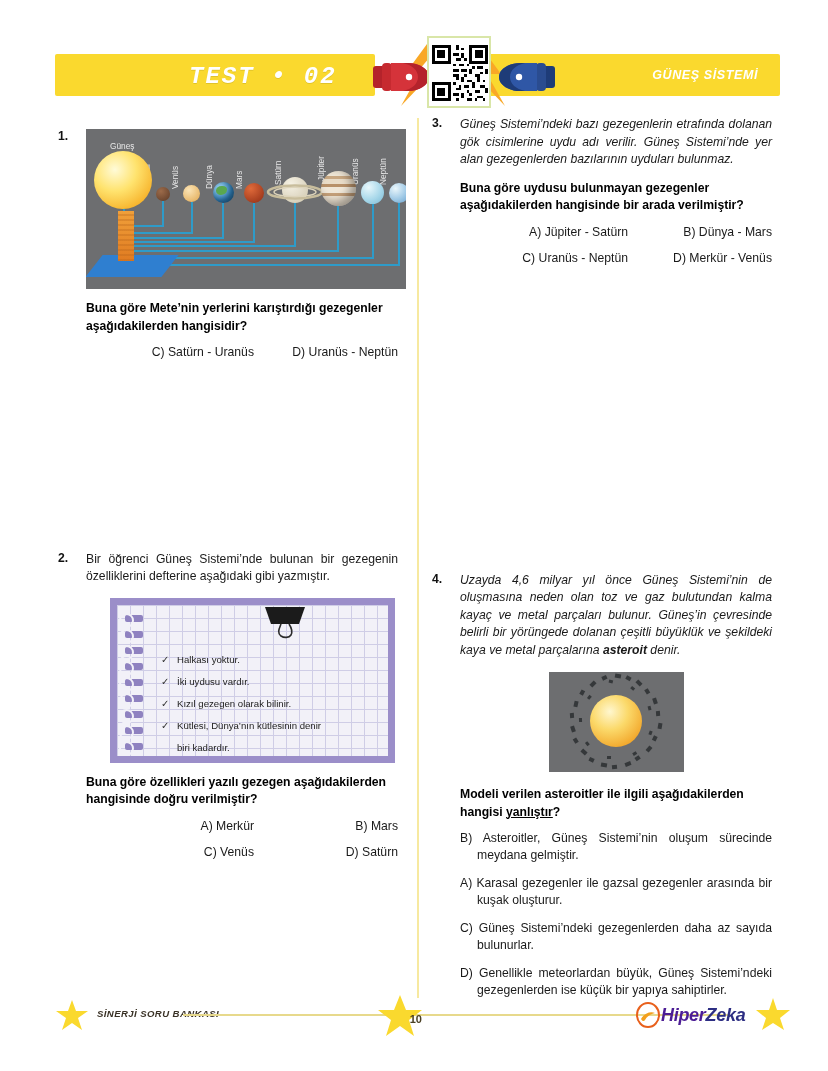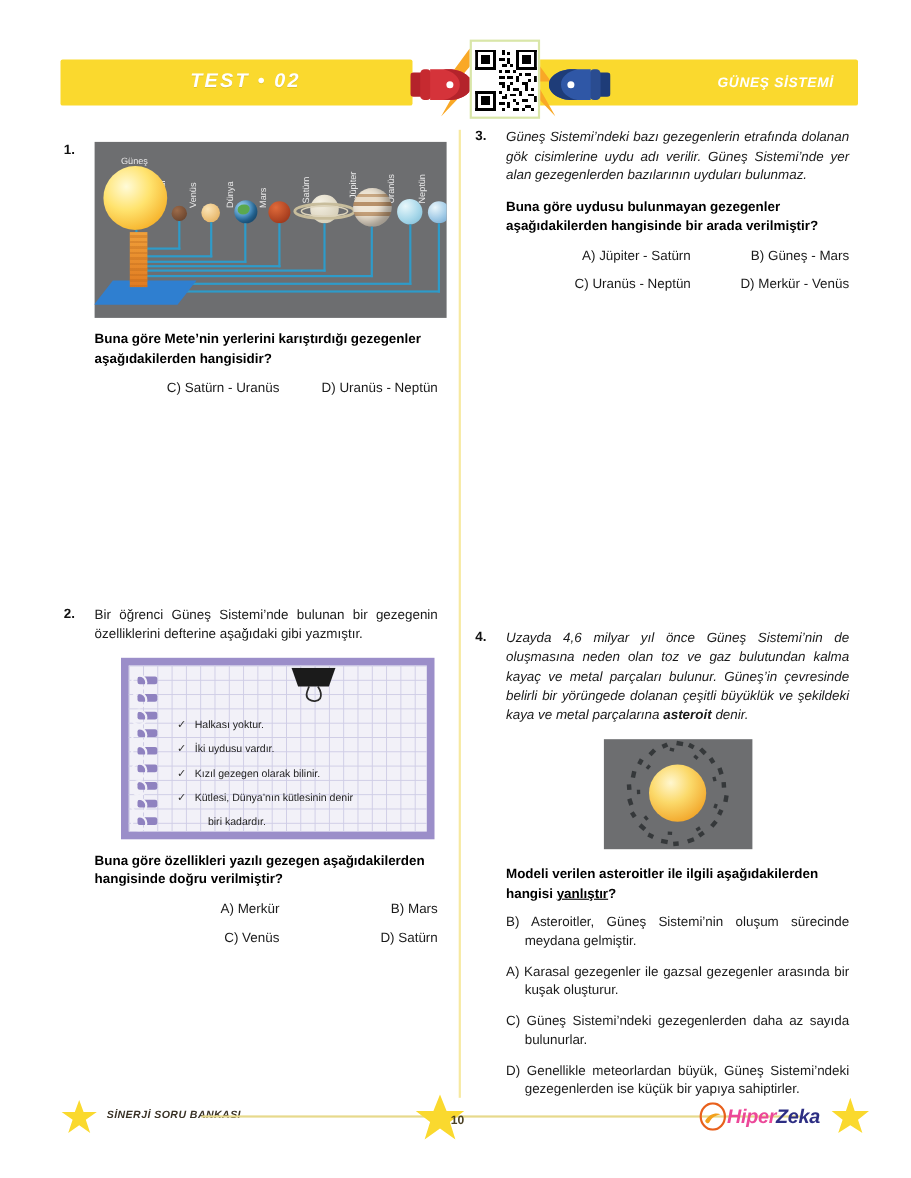--- a/index.html
+++ b/index.html
@@ -10,25 +10,25 @@
     -webkit-font-smoothing:antialiased;
   }
   .page{position:absolute;inset:0;}
 
   
   .header{position:absolute;left:55px;top:54px;width:725px;height:42px;}
   .band{position:absolute;left:0;top:0;height:42px;background:#FAD92E;border-radius:2px;}
   .band-left{width:320px;}
   .band-right{left:405px;width:320px;}
   .test-label{
-    position:absolute;left:118px;top:9px;
-    font-size:18px;font-weight:bold;font-style:italic;letter-spacing:2px;
+    position:absolute;left:134px;top:9px;
+    font-size:24px;font-weight:bold;font-style:italic;letter-spacing:2px;
     color:#ffffff;
     text-shadow:0 1px 0 rgba(0,0,0,0.10);
-    font-family:Liberation Sans, sans-serif;
+    font-family:Liberation Mono, monospace;
   }
   .unit-label{
     position:absolute;right:22px;top:14px;
     font-size:12.5px;font-weight:bold;font-style:italic;letter-spacing:0.6px;
     color:#ffffff;
   }
   .bolt-svg{position:absolute;left:328px;top:-10px;}
   .glove{position:absolute;top:6px;}
   .glove-red{left:318px;}
   .glove-blue{left:444px;}
@@ -124,21 +124,21 @@
   }
   .clip{position:absolute;left:146px;top:2px;}
   .note-list{position:absolute;left:44px;top:48px;right:8px;}
   .note-item{
     display:flex;align-items:flex-start;margin-bottom:9px;
     font-size:9.6px;line-height:13px;color:#222;
   }
   .note-check{
     flex:0 0 16px;color:#333;font-size:10px;line-height:13px;
   }
-  .note-cont{font-size:9.6px;line-height:13px;color:#222;margin-left:28px;}
+  .note-cont{font-size:9.6px;line-height:13px;color:#222;margin-left:16px;}
 
   
   .fig-ast{
     position:relative;width:135px;height:100px;margin:13px auto 0 auto;
     background:#6d6e70;overflow:hidden;
   }
   .ast-core{
     position:absolute;left:41px;top:23px;width:52px;height:52px;border-radius:50%;
     background:radial-gradient(circle at 38% 32%,#fff7cf 0%,#fbd96a 38%,#f2a72b 78%,#e08b18 100%);
   }
@@ -155,21 +155,21 @@
   }
   .foot-star-left{position:absolute;left:0px;top:6px;}
   .foot-star-right{position:absolute;left:700px;top:4px;}
   .page-star{position:absolute;left:323px;top:2px;}
   .page-no{
     position:absolute;left:323px;top:21px;width:44px;text-align:right;
     font-size:11px;font-weight:bold;color:#4a4024;
   }
   .logo{position:absolute;left:580px;top:10px;display:flex;align-items:center;}
   .logo-text{font-size:18px;font-weight:bold;font-style:italic;letter-spacing:-0.3px;}
-  .logo-hiper{color:#ec4899;}
+  .logo-hiper{color:#4c1d95;}
   .logo-zeka{color:#2D2E83;}
 </style>
 </head>
 <body>
 
 <div class="page">
 
   <div class="header">
     <div class="band band-left"></div>
     <div class="band band-right"></div>
@@ -405,21 +405,21 @@
   <div class="col col-right">
 
     <div class="q">
       <div class="q-num">3.</div>
       <div class="q-body">
         <div class="stem italic">Güneş Sistemi’ndeki bazı gezegenlerin etrafında dolanan gök cisimlerine uydu adı verilir. Güneş Sistemi’nde yer alan gezegenlerden bazılarının uyduları bulunmaz.</div>
         <div class="ask">Buna göre uydusu bulunmayan gezegenler aşağıdakilerden hangisinde bir arada verilmiştir?</div>
         <div class="opts">
           <div class="opt-row">
             <div class="opt opt-a"><span>A)</span> <span>Jüpiter - Satürn</span></div>
-            <div class="opt opt-b"><span>B)</span> <span>Güneş - Mars</span></div>
+            <div class="opt opt-b"><span>B)</span> <span>Dünya - Mars</span></div>
           </div>
           <div class="opt-row">
             <div class="opt opt-c"><span>C)</span> <span>Uranüs - Neptün</span></div>
             <div class="opt opt-d"><span>D)</span> <span>Merkür - Venüs</span></div>
           </div>
         </div>
       </div>
     </div>
 
     <div class="q" style="margin-top:305px;">

